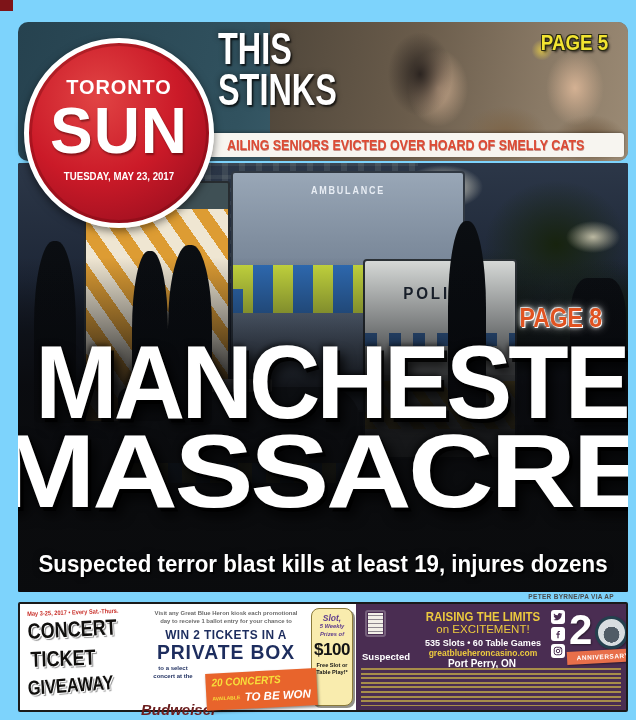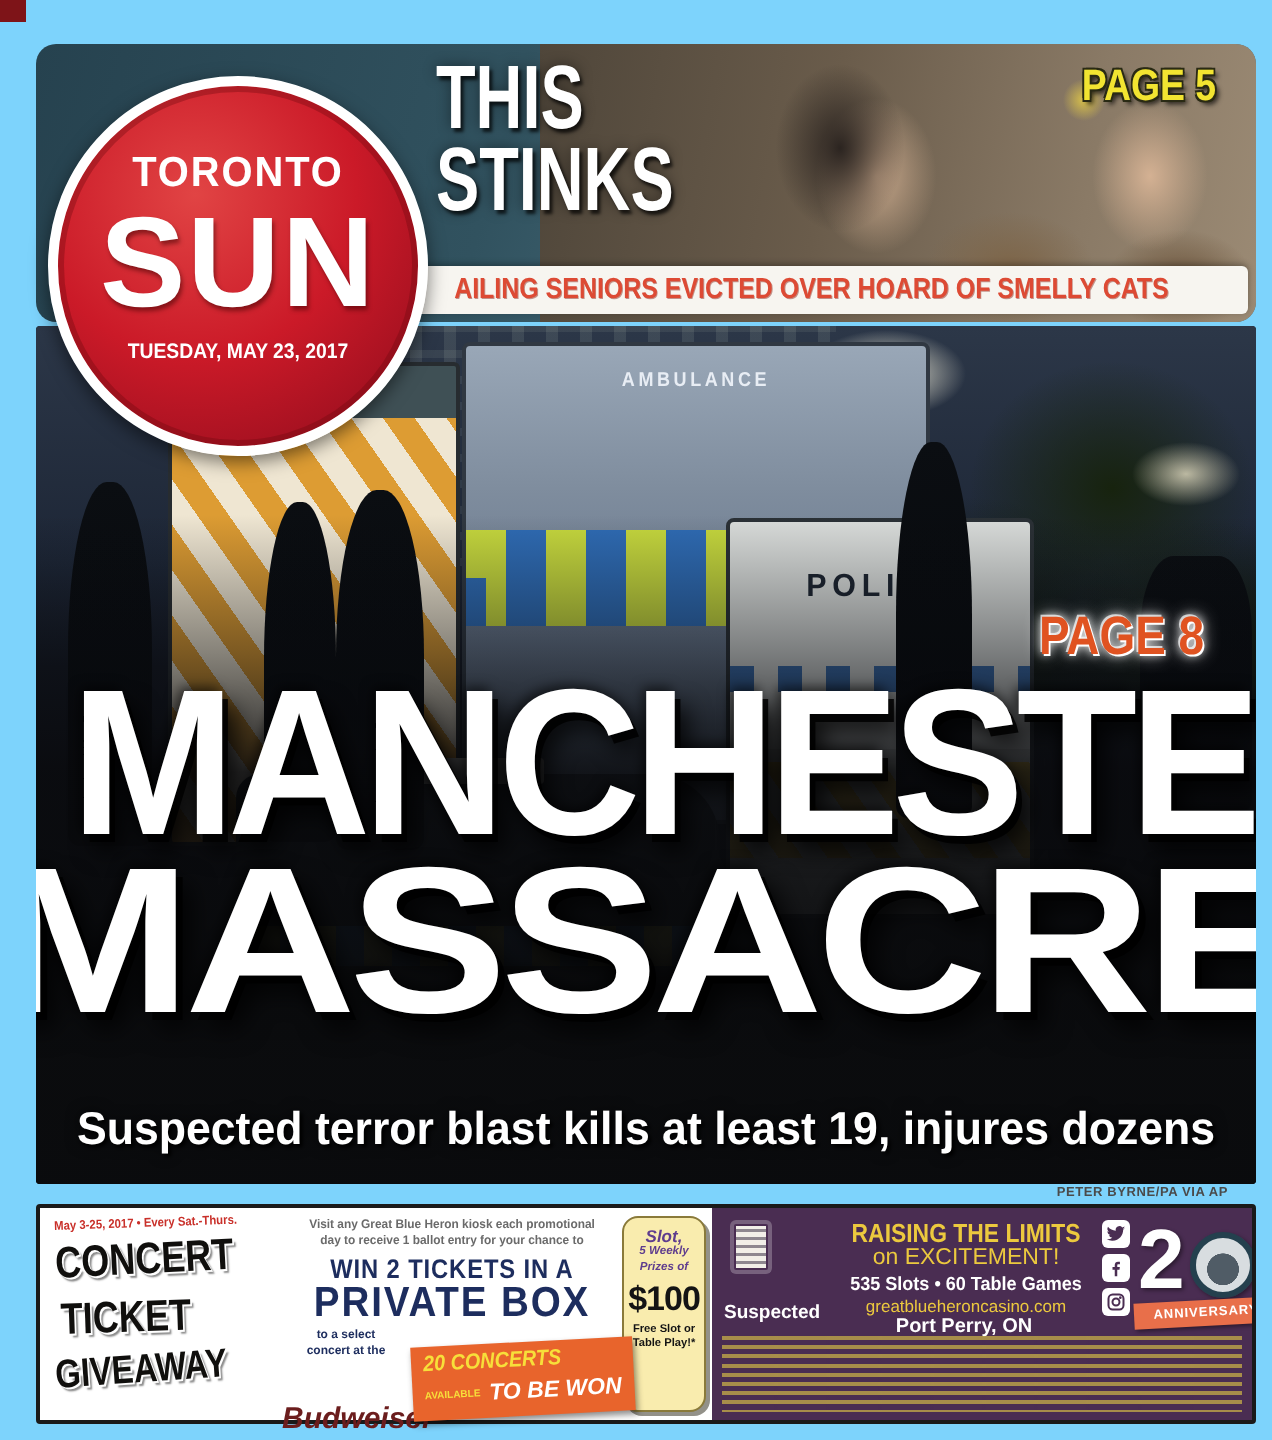--- a/index.html
+++ b/index.html
@@ -146,21 +146,21 @@
   .cas-left{width:56px;flex-shrink:0;position:relative;height:62px;}
   .emp-badge{position:absolute;left:4px;top:2px;width:19px;height:25px;background:#f2efe8;border-radius:2px;
     box-shadow:0 0 0 1px rgba(255,255,255,.25);
     background-image:repeating-linear-gradient(0deg,rgba(60,50,70,.55) 0 1.5px,transparent 1.5px 4px);
     background-clip:content-box;padding:2px;box-sizing:border-box;}
   .playsmart{position:absolute;left:0;top:42px;font-size:9.5px;font-weight:bold;white-space:nowrap;}
   .cas-center{flex:1;text-align:center;}
   .cas-h1{color:#ecc93e;font-size:13px;font-weight:bold;white-space:nowrap;transform:scaleX(.88);}
   .cas-h2{color:#ecc93e;font-size:11.5px;font-weight:normal;margin-top:-1px;}
   .cas-feat{color:#fff;font-size:9.5px;font-weight:bold;margin-top:2px;white-space:nowrap;transform:scaleX(.95);}
-  .cas-web{color:#ecc93e;font-size:8.5px;font-weight:normal;}
+  .cas-web{color:#ecc93e;font-size:8.5px;font-weight:bold;}
   .cas-loc{color:#fff;font-size:10px;font-weight:bold;text-align:center;padding-right:2px;}
   .cas-social{width:16px;flex-shrink:0;display:flex;flex-direction:column;gap:3px;margin:1px 2px 0 3px;}
   .soc{width:14px;height:14px;background:#fff;border-radius:3px;display:flex;align-items:center;justify-content:center;}
   .soc svg{width:10px;height:10px;}
   .cas-ann{width:70px;flex-shrink:0;position:relative;height:62px;}
   .ann-2{position:absolute;left:0;top:0;font-size:42px;font-weight:bold;color:#fff;line-height:1;
     text-shadow:1px 1px 2px rgba(0,0,0,.45);}
   .ann-badge{position:absolute;left:26px;top:7px;width:33px;height:33px;border-radius:50%;
     background:radial-gradient(circle at 50% 58%,#505c66 0 38%,#d8dde0 39% 100%);
     border:3px solid #24404e;box-sizing:border-box;box-shadow:1px 1px 2px rgba(0,0,0,.4);}

